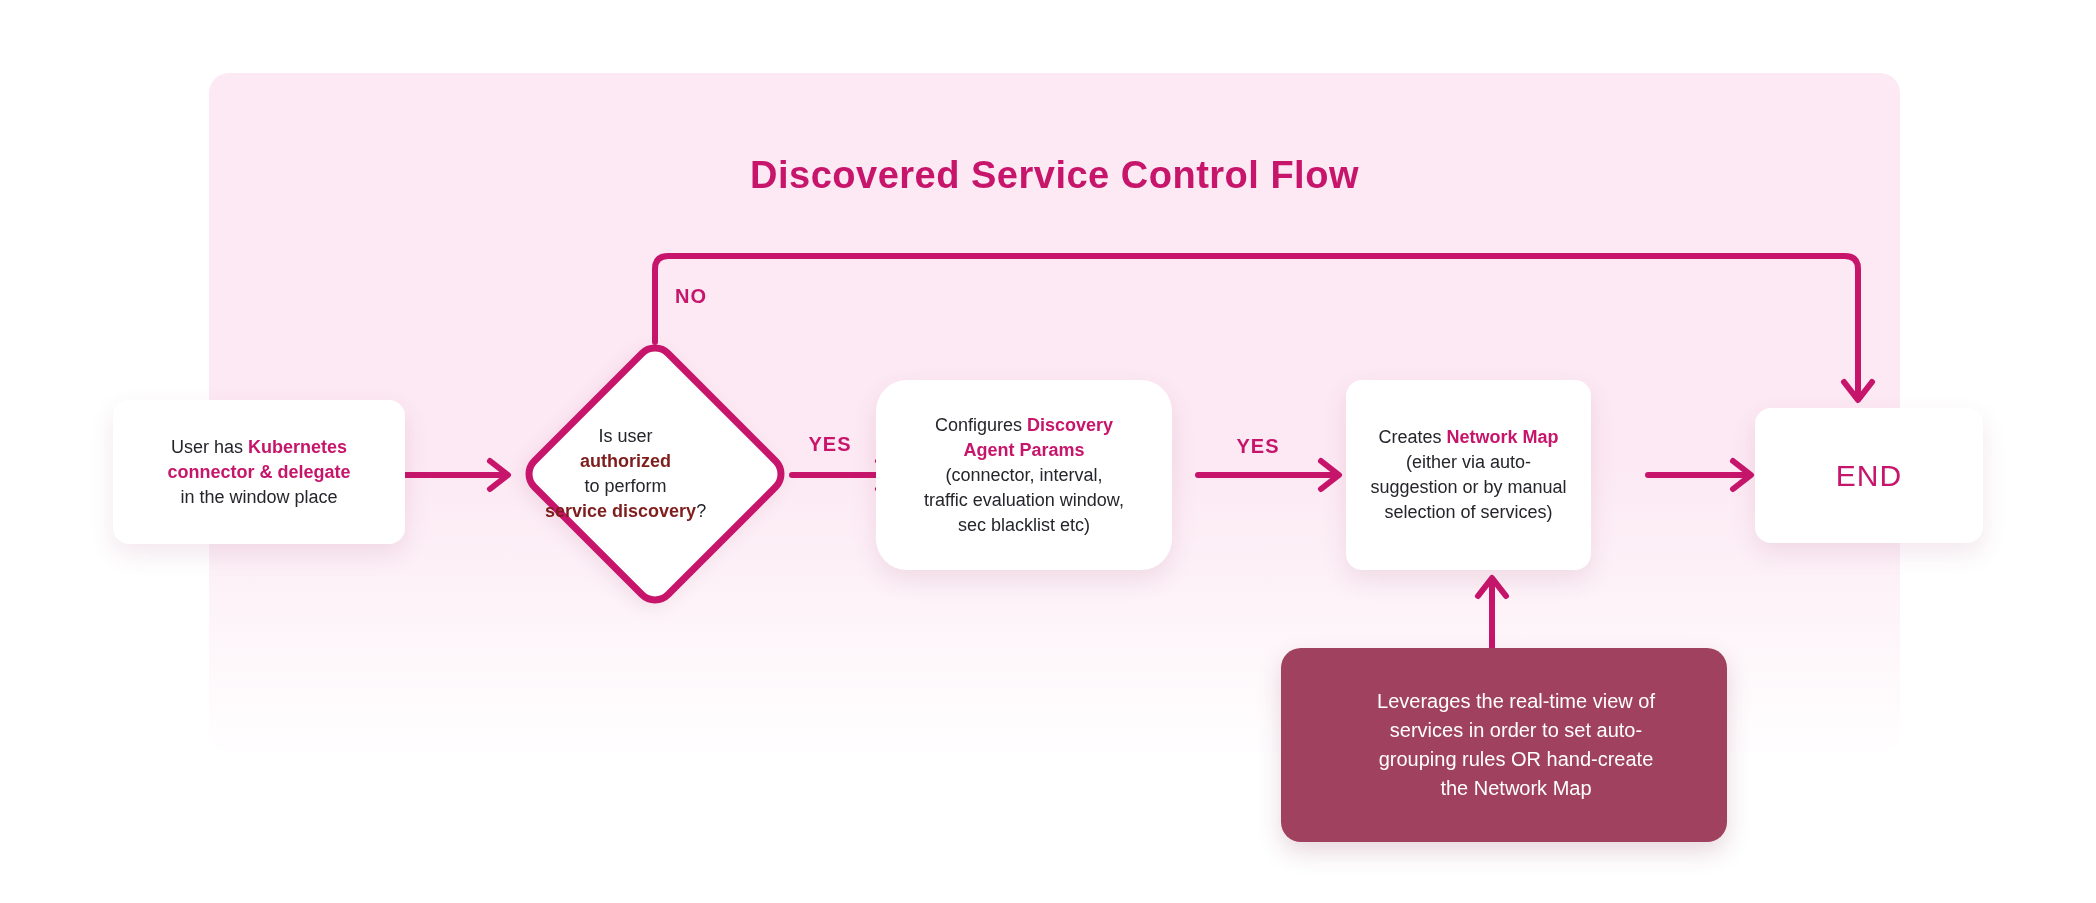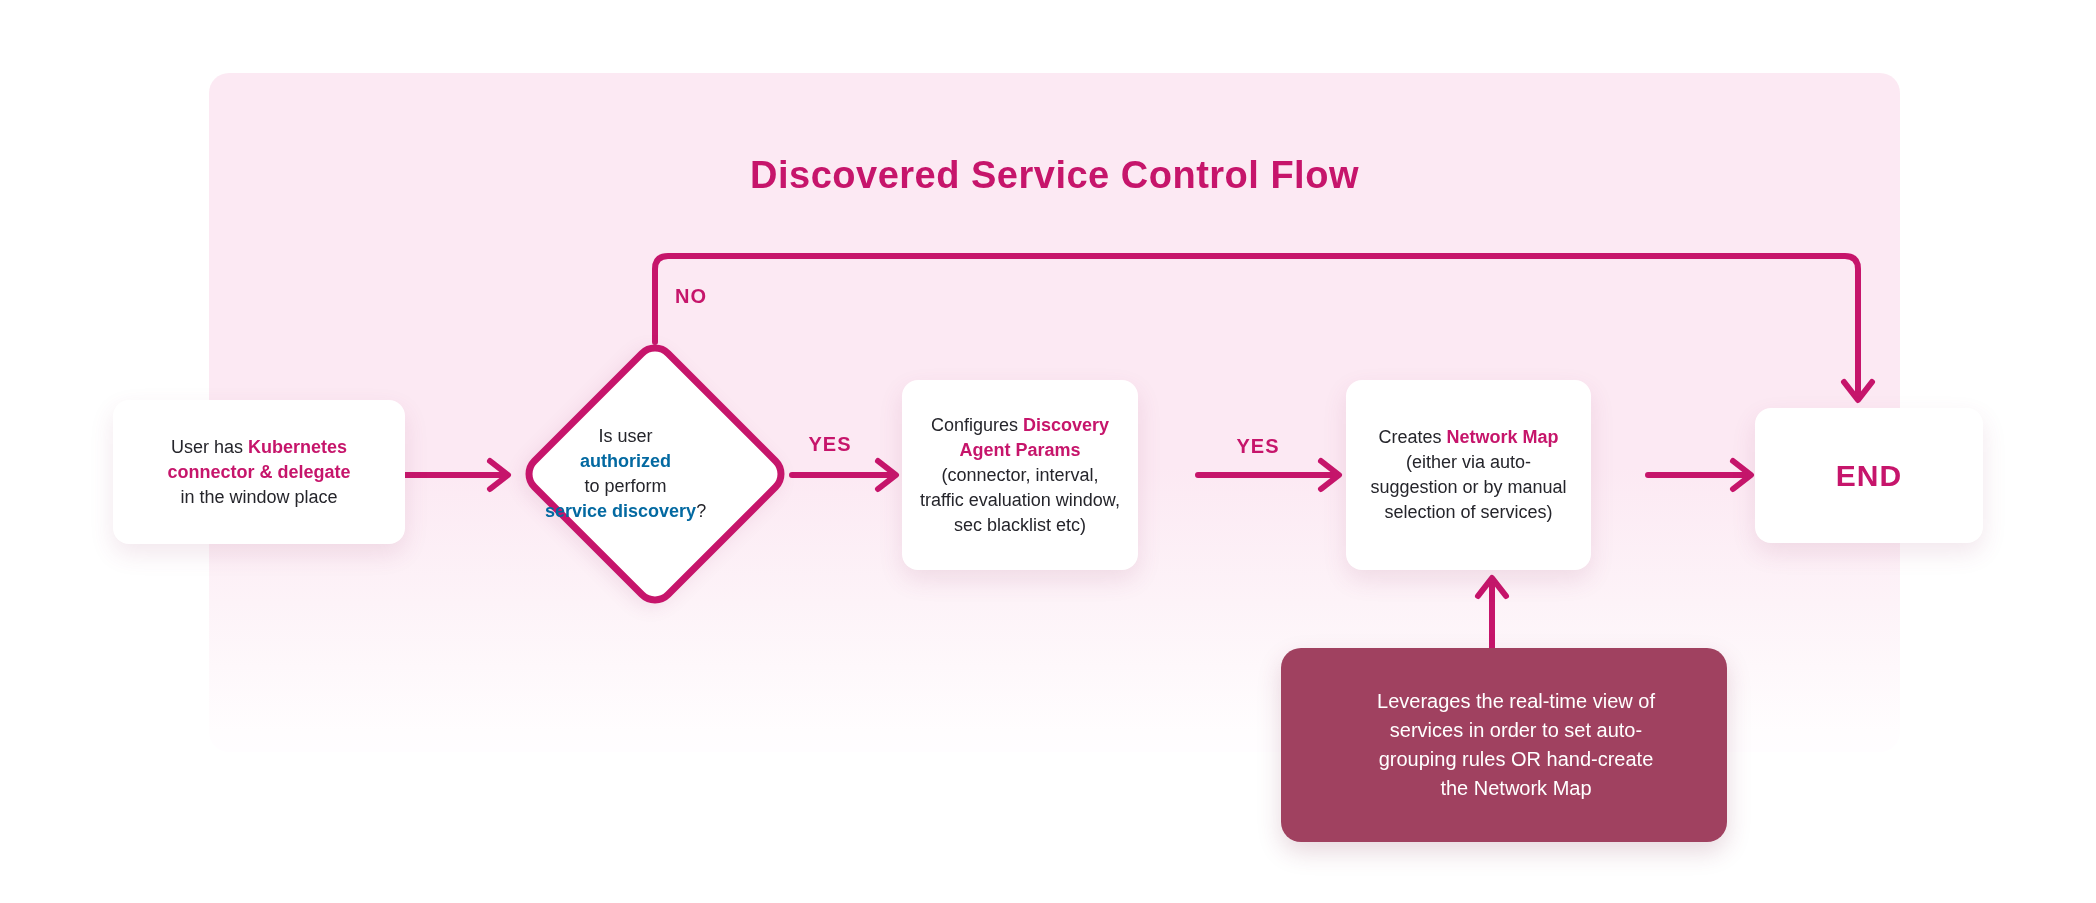--- a/index.html
+++ b/index.html
@@ -20,36 +20,36 @@
     margin-top:36px;
   }
   .node{
     position:absolute;background:#ffffff;border-radius:16px;
     box-shadow:0 10px 24px rgba(150,60,110,.12);
     display:flex;align-items:center;justify-content:center;
     text-align:center;font-size:18px;line-height:25px;
   }
   .node strong{color:#c6156b;font-weight:700;}
   .node-start{left:113px;top:400px;width:292px;height:144px;align-items:center;}
-  .node-configure{left:902px;top:380px;width:236px;height:190px;}
+  .node-configure{left:876px;top:380px;width:296px;height:190px;border-radius:31px;}
   .node-create{left:1346px;top:380px;width:245px;height:190px;}
   .node-end{left:1755px;top:408px;width:228px;height:135px;
-    font-size:30px;font-weight:700;letter-spacing:1px;color:#c6156b;}
+    font-size:30px;font-weight:400;letter-spacing:1px;color:#c6156b;}
   .diamond{
     position:absolute;left:557px;top:376px;width:182px;height:182px;
     background:#ffffff;border:7px solid #c6156b;border-radius:22px;
     transform:rotate(45deg);
     box-shadow:0 6px 18px rgba(150,60,110,.10);
   }
   .diamond-label{
     position:absolute;left:545px;top:376px;width:220px;height:196px;
     display:flex;align-items:center;
     text-align:center;font-size:18px;line-height:25px;
   }
-  .diamond-label strong{color:#0369a1;font-weight:700;}
+  .diamond-label strong{color:#7f1d1d;font-weight:700;}
   .note{
     position:absolute;left:1281px;top:648px;width:422px;height:194px;
     background:#a04160;border-radius:20px;color:#ffffff;
     display:flex;align-items:center;justify-content:center;
     text-align:center;font-size:20px;line-height:29px;
     box-shadow:0 10px 24px rgba(120,40,70,.18);
     padding-left:24px;
   }
   .edge-label{
     position:absolute;font-size:20px;font-weight:700;letter-spacing:1px;

